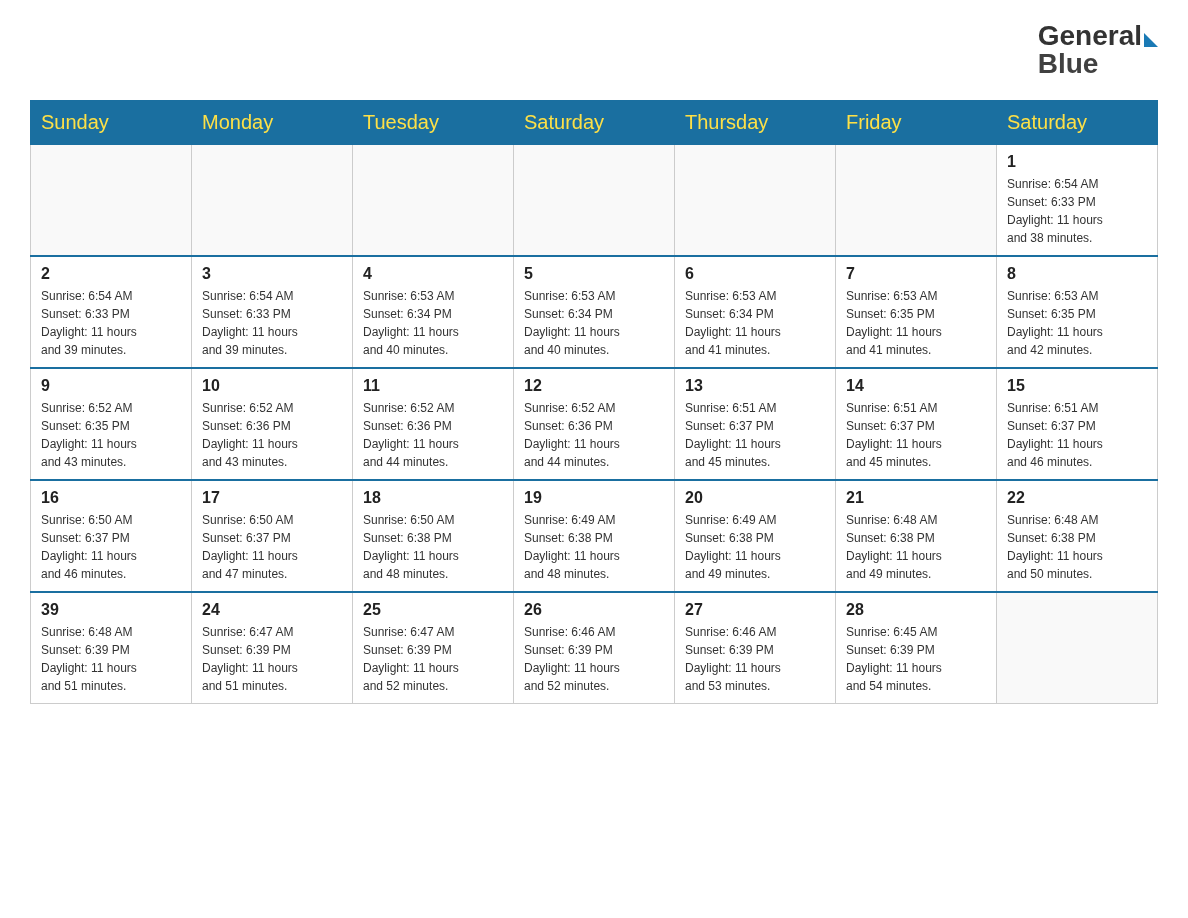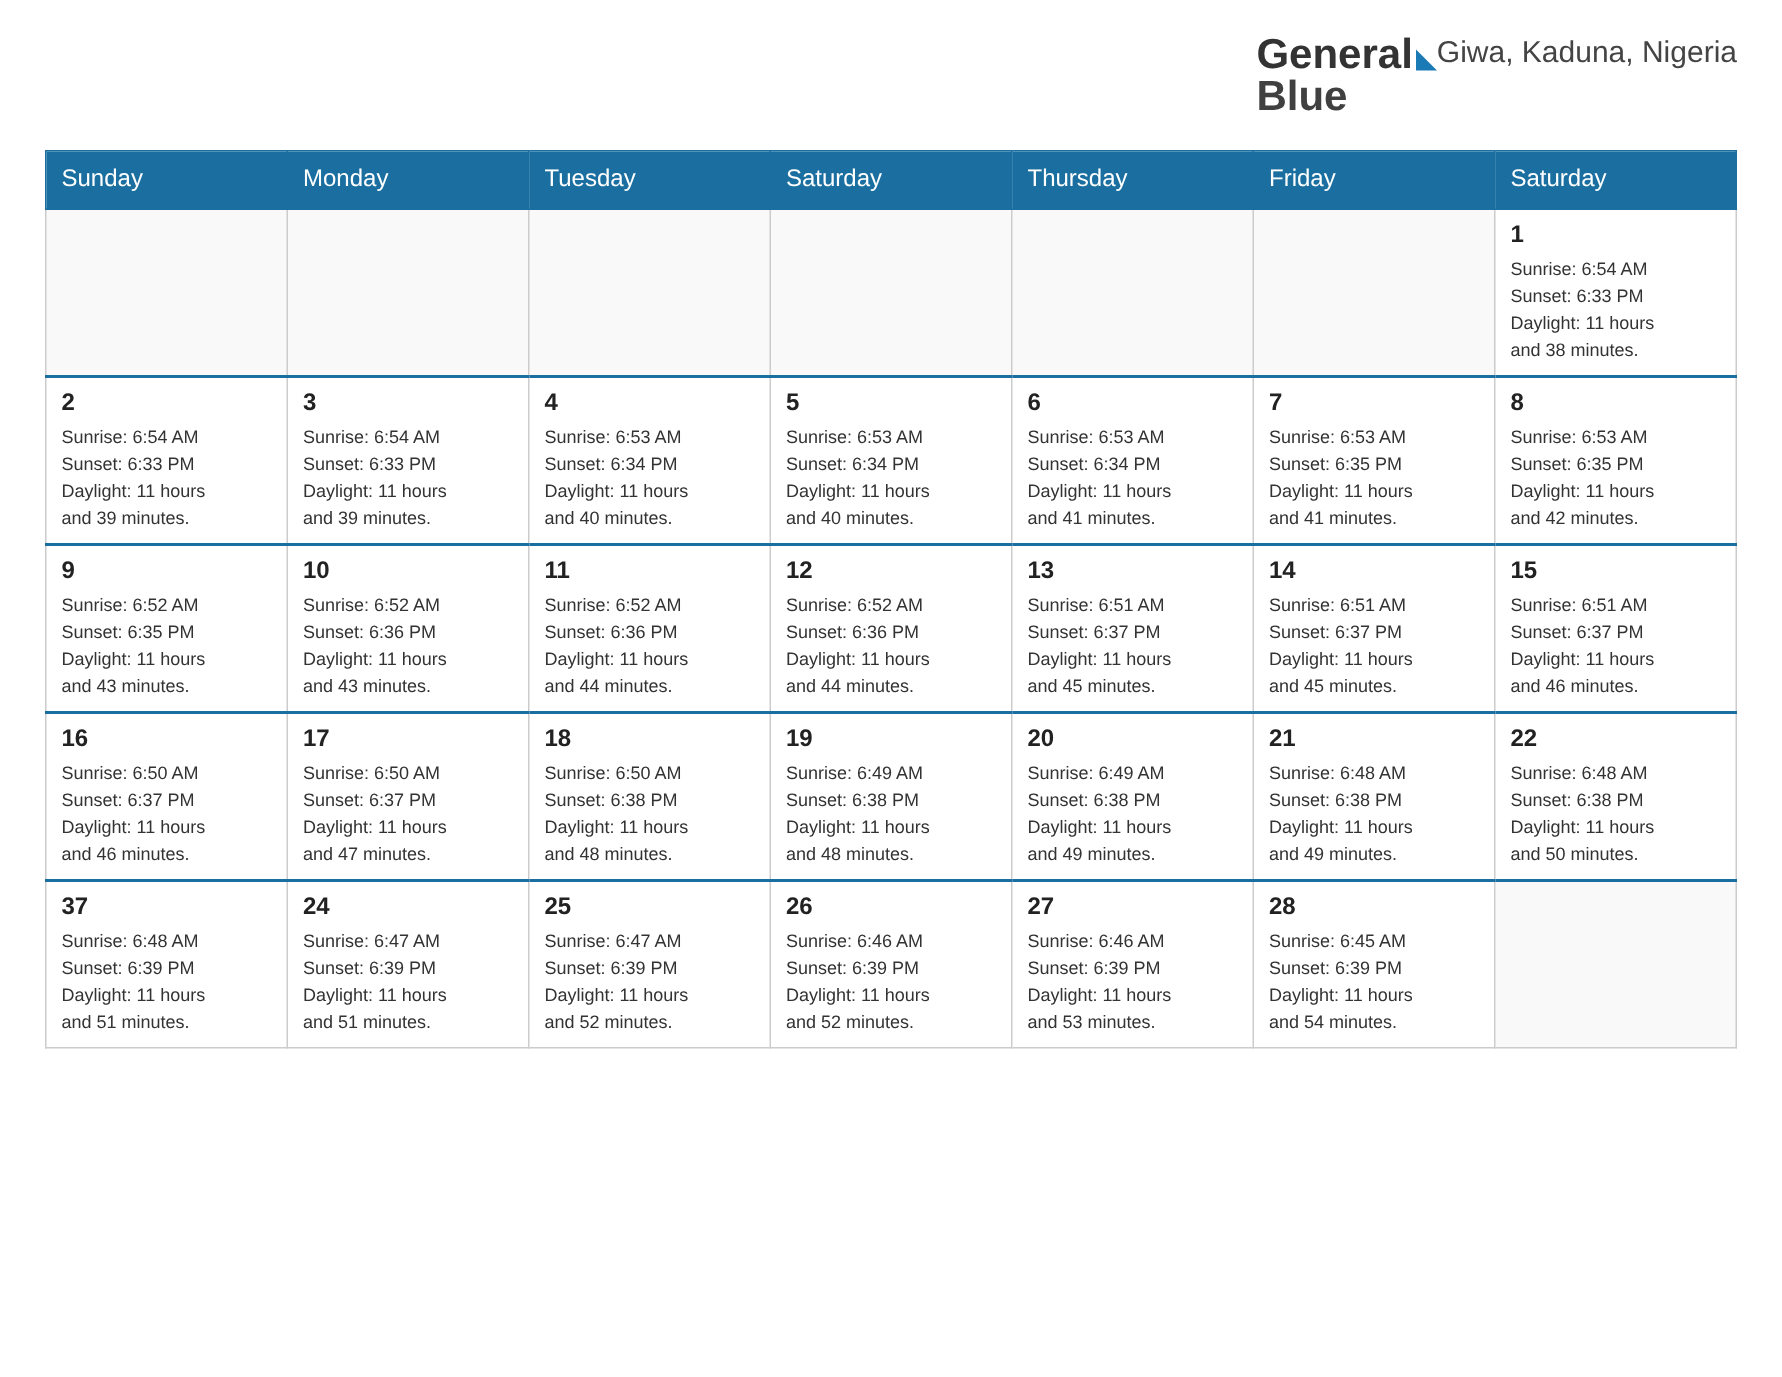--- a/index.html
+++ b/index.html
@@ -60,24 +60,24 @@
       color: #444;
       margin-top: 4px;
     }
     .calendar-table {
       width: 100%;
       border-collapse: collapse;
       table-layout: fixed;
     }
     .calendar-table thead tr th {
       background-color: #1a6fa0;
-      color: #ffffff;
+      color: #fde047;
       text-align: left;
       padding: 10px 10px;
-      font-size: 16px;
+      font-size: 20px;
       font-weight: normal;
       border: 1px solid #1a6fa0;
     }
     .calendar-table tbody tr td {
       border: 1px solid #ccc;
       vertical-align: top;
       padding: 8px 10px;
       height: 110px;
       font-size: 13px;
       color: #333;
@@ -106,21 +106,20 @@
 
 <div class="header">
   <div class="logo-wrapper">
     <div class="logo-top-row">
       <span class="logo-text-general">General</span>
       <span class="logo-arrow"></span>
     </div>
     <span class="logo-blue">Blue</span>
   </div>
   <div class="title-section">
-    <div class="location-title">Giwa, Kaduna, Nigeria</div>
   </div>
 </div>
 
 <table class="calendar-table">
   <thead>
     <tr>
     <th>Sunday</th>
         <th>Monday</th>
         <th>Tuesday</th>
         <th>Saturday</th>
@@ -227,21 +226,21 @@
           <span class="day-number">21</span>
           <div class="day-info">Sunrise: 6:48 AM<br>Sunset: 6:38 PM<br>Daylight: 11 hours<br>and 49 minutes.</div>
         </td>
         <td>
           <span class="day-number">22</span>
           <div class="day-info">Sunrise: 6:48 AM<br>Sunset: 6:38 PM<br>Daylight: 11 hours<br>and 50 minutes.</div>
         </td>
       </tr>
       <tr class="row-separator">
         <td>
-          <span class="day-number">37</span>
+          <span class="day-number">39</span>
           <div class="day-info">Sunrise: 6:48 AM<br>Sunset: 6:39 PM<br>Daylight: 11 hours<br>and 51 minutes.</div>
         </td>
         <td>
           <span class="day-number">24</span>
           <div class="day-info">Sunrise: 6:47 AM<br>Sunset: 6:39 PM<br>Daylight: 11 hours<br>and 51 minutes.</div>
         </td>
         <td>
           <span class="day-number">25</span>
           <div class="day-info">Sunrise: 6:47 AM<br>Sunset: 6:39 PM<br>Daylight: 11 hours<br>and 52 minutes.</div>
         </td>

